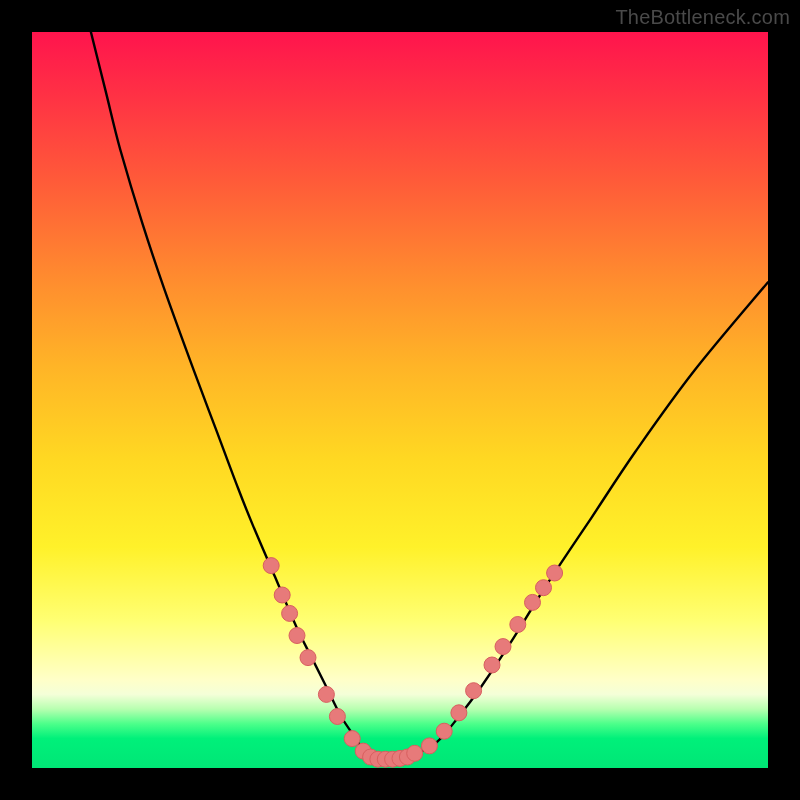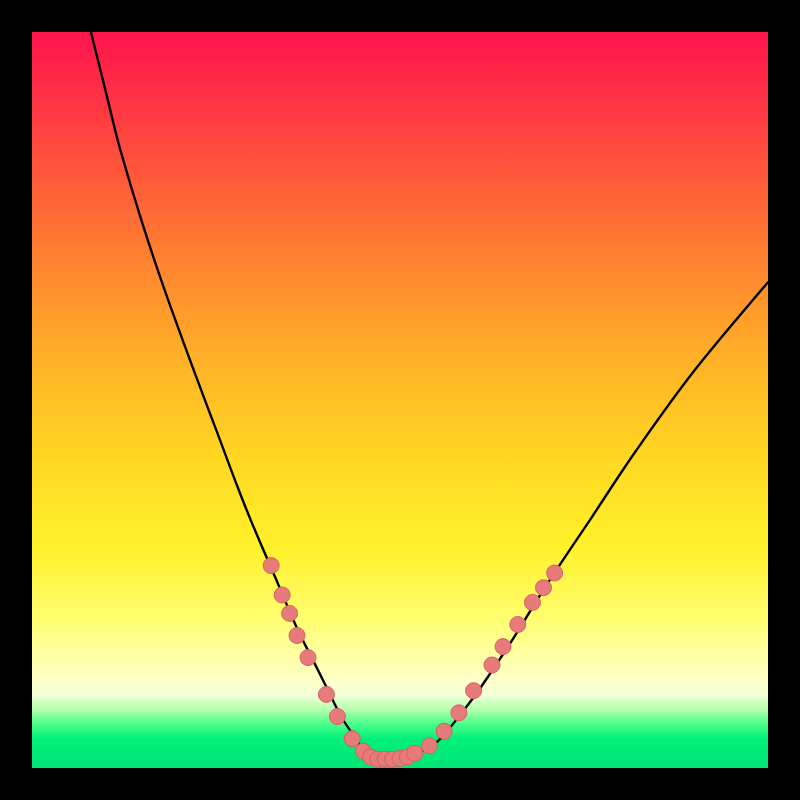--- a/index.html
+++ b/index.html
@@ -56,20 +56,21 @@
     color: #4a4a4a;
     font-size: 20px;
     font-weight: 500;
     letter-spacing: 0.2px;
   }
 </style>
 </head>
 <body>
 
 <div class="frame">
+  <div class="attr">TheBottleneck.com</div>
   <div class="plot">
     <svg class="svg-layer" viewBox="0 0 736 736" preserveAspectRatio="none">
       <path id="curve-path" fill="none" stroke="#000000" stroke-width="2.4" stroke-linecap="round" d="M 58.9 0.0 C 61.3 9.8, 68.7 39.3, 73.6 58.9 C 78.5 78.5, 82.2 95.7, 88.3 117.8 C 94.5 139.8, 103.0 168.1, 110.4 191.4 C 117.8 214.7, 123.9 233.1, 132.5 257.6 C 141.1 282.1, 153.3 315.3, 161.9 338.6 C 170.5 361.9, 176.6 377.8, 184.0 397.4 C 191.4 417.1, 199.9 440.4, 206.1 456.3 C 212.2 472.3, 214.7 478.4, 220.8 493.1 C 226.9 507.8, 235.5 527.5, 242.9 544.6 C 250.2 561.8, 258.8 582.7, 265.0 596.2 C 271.1 609.7, 274.8 615.8, 279.7 625.6 C 284.6 635.4, 289.5 645.2, 294.4 655.0 C 299.3 664.9, 304.2 675.9, 309.1 684.5 C 314.0 693.1, 320.2 701.0, 323.8 706.6 C 327.5 712.1, 328.7 714.9, 331.2 717.6 C 333.7 720.3, 334.9 721.2, 338.6 722.8 C 342.2 724.3, 348.4 726.4, 353.3 727.2 C 358.2 727.9, 363.1 727.9, 368.0 727.2 C 372.9 726.4, 376.6 725.6, 382.7 722.8 C 388.9 719.9, 397.4 716.6, 404.8 710.2 C 412.2 703.9, 419.5 693.7, 426.9 684.5 C 434.2 675.3, 440.4 667.3, 449.0 655.0 C 457.5 642.8, 467.4 628.1, 478.4 610.9 C 489.4 593.7, 501.7 572.9, 515.2 552.0 C 528.7 531.1, 544.6 507.8, 559.4 485.8 C 574.1 463.7, 586.3 444.1, 603.5 419.5 C 620.7 395.0, 640.3 366.8, 662.4 338.6 C 684.5 310.3, 723.7 265.0, 736.0 250.2"></path>
       <g id="markers-group">
           <circle cx="239.2" cy="533.6" r="8" fill="#e77a7a" stroke="#d85f5f" stroke-width="1"></circle>
           <circle cx="250.2" cy="563.0" r="8" fill="#e77a7a" stroke="#d85f5f" stroke-width="1"></circle>
           <circle cx="257.6" cy="581.4" r="8" fill="#e77a7a" stroke="#d85f5f" stroke-width="1"></circle>
           <circle cx="265.0" cy="603.5" r="8" fill="#e77a7a" stroke="#d85f5f" stroke-width="1"></circle>
           <circle cx="276.0" cy="625.6" r="8" fill="#e77a7a" stroke="#d85f5f" stroke-width="1"></circle>
           <circle cx="294.4" cy="662.4" r="8" fill="#e77a7a" stroke="#d85f5f" stroke-width="1"></circle>

